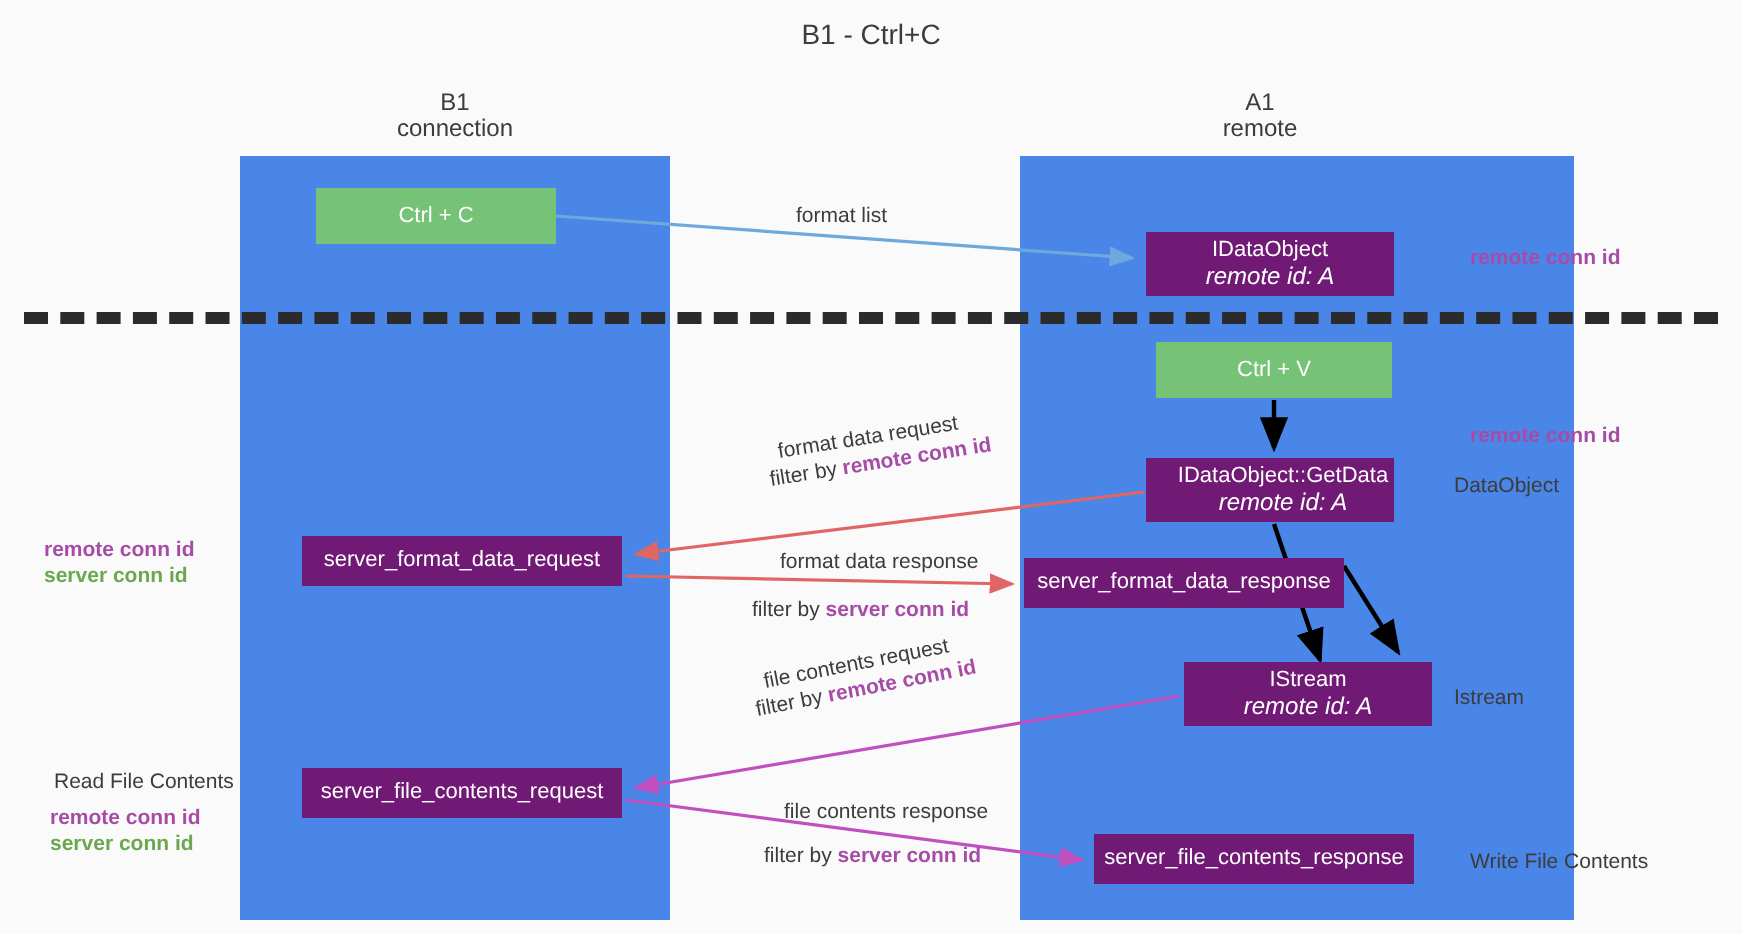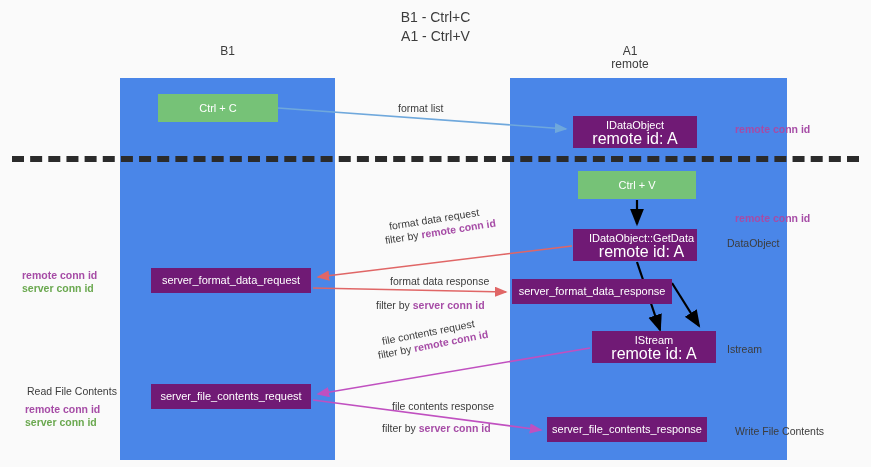--- a/index.html
+++ b/index.html
@@ -54,21 +54,21 @@
     align-items: center;
     justify-content: center;
     color: #ffffff;
     font-size: 11px;
     line-height: 13px;
     text-align: center;
     padding: 2px 4px;
   }
   .node.green  { background: #6aa84f; background: #76c277; }
   .node.orange { background: #701a75; }
-  .node .l2 { font-size: 16px; }
+  .node .l2 { font-size: 12px; font-style: italic; }
 
   #n-ctrlc  { left: 158px; top: 94px;  width: 120px; height: 28px; }
   #n-ctrlv  { left: 578px; top: 171px; width: 118px; height: 28px; }
   #n-idata-top { left: 573px; top: 116px; width: 124px; height: 32px; }
   #n-getdata   { left: 573px; top: 229px; width: 124px; height: 32px; padding-left: 17px; }
   #n-istream   { left: 592px; top: 331px; width: 124px; height: 32px; }
   #n-sfdreq  { left: 151px; top: 268px; width: 160px; height: 25px; }
   #n-sfdresp { left: 512px; top: 279px; width: 160px; height: 25px; }
   #n-sfcreq  { left: 151px; top: 384px; width: 160px; height: 25px; }
   #n-sfcresp { left: 547px; top: 417px; width: 160px; height: 25px; }
@@ -122,25 +122,25 @@
 
   #arrows { position: absolute; left: 0; top: 0; width: 871px; height: 467px; pointer-events: none; }
 </style>
 </head>
 <body>
 
 <div id="stage">
 
   <div id="title">
     <div>B1 - Ctrl+C</div>
-    <div>A1 - Ctrl+V</div>
   </div>
 
   <div class="col-head" id="head-b1">
     <div>B1</div>
+    <div>connection</div>
   </div>
   <div class="col-head" id="head-a1">
     <div>A1</div>
     <div>remote</div>
   </div>
 
   <div class="lane" id="lane-b1"></div>
   <div class="lane" id="lane-a1"></div>
 
   <svg id="arrows" viewBox="0 0 871 467">

